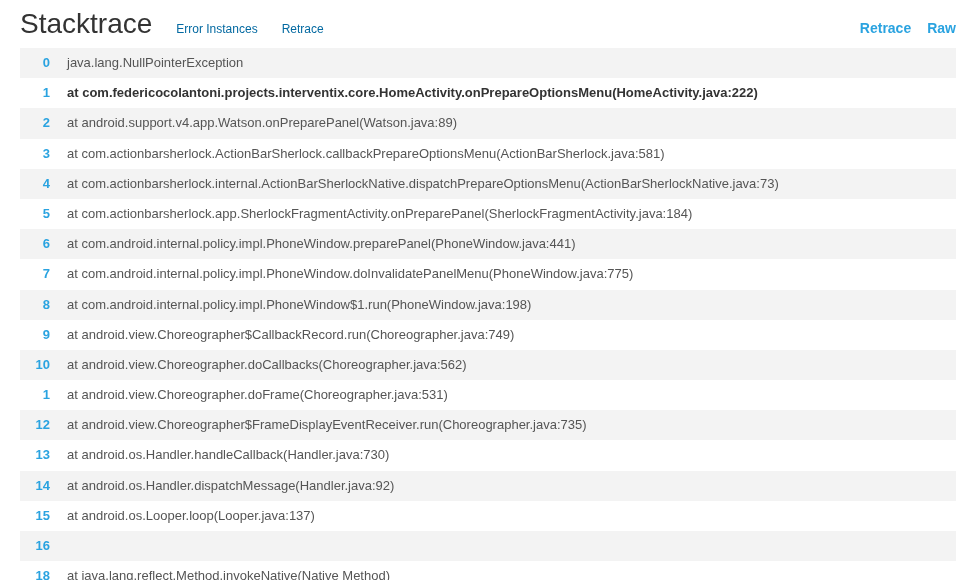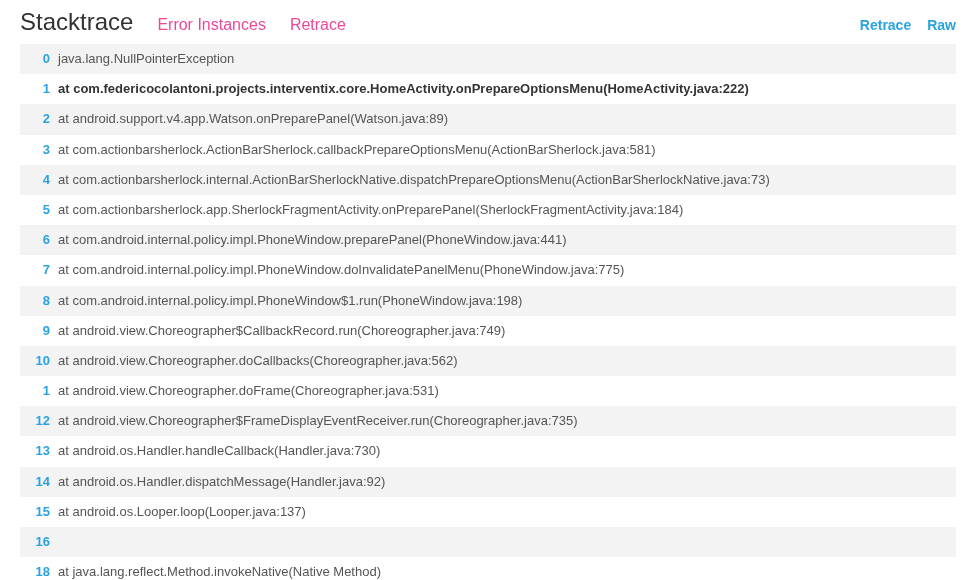--- a/index.html
+++ b/index.html
@@ -15,28 +15,28 @@
     align-items: baseline;
     padding: 8px 20px 8px 20px;
   }
   .tabs {
     display: flex;
     align-items: baseline;
     gap: 24px;
     flex: 1;
   }
   .tab {
-    color: #ec4899;
-    font-size: 16px;
+    color: #0369a1;
+    font-size: 12px;
     font-weight: 400;
     cursor: pointer;
   }
   .tab.active {
     color: #333;
-    font-size: 24px;
+    font-size: 28px;
     font-weight: 400;
   }
   .actions {
     display: flex;
     gap: 16px;
     align-items: flex-start;
   }
   .action-link {
     color: #2aa3e0;
     font-size: 14px;
@@ -67,20 +67,21 @@
     color: #2aa3e0;
     font-weight: 700;
     min-width: 22px;
     text-align: right;
     margin-right: 8px;
     flex-shrink: 0;
   }
   .text {
     color: #555;
     word-break: break-all;
+    margin-left: 9px;
   }
   .frame.highlight .text {
     color: #333;
   }
 </style>
 </head>
 <body>
 
 <div class="header">
   <div class="tabs">

